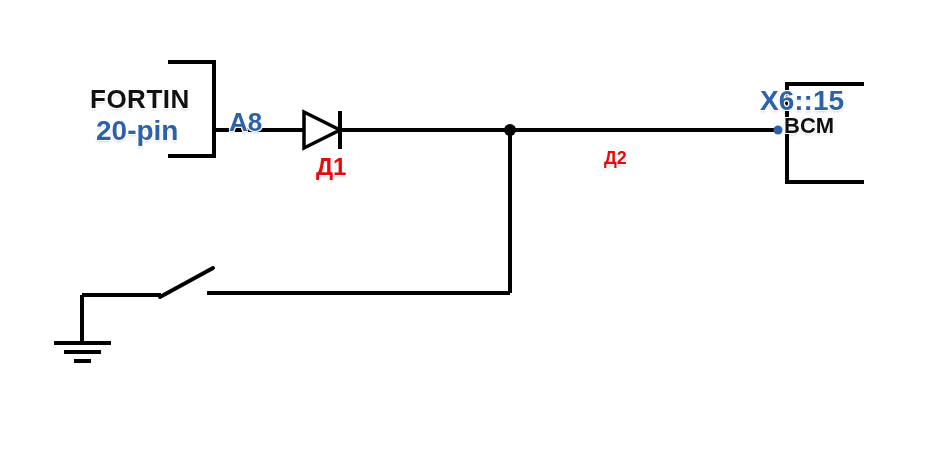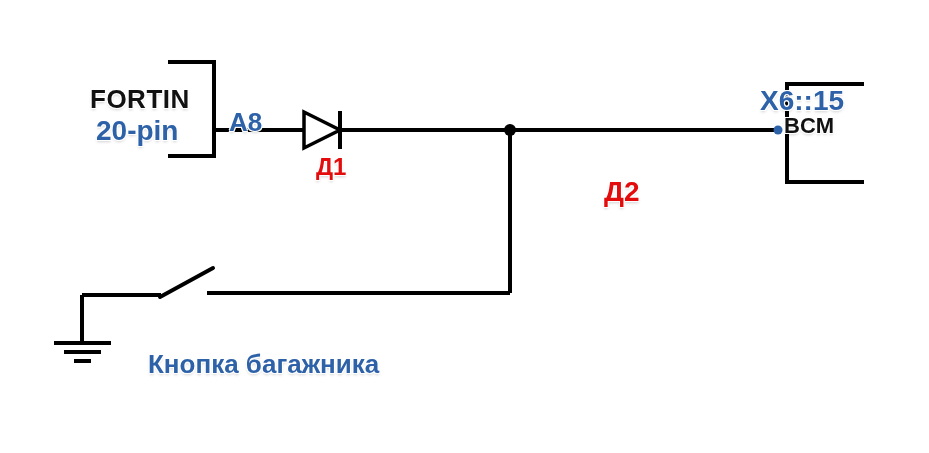--- a/index.html
+++ b/index.html
@@ -30,21 +30,21 @@
        0 2px 3px rgba(0,0,0,0.18);
   }
   .label.black { color: #111111; }
   .label.blue  { color: #2e62a8; }
   .label.red   { color: #e30b0b; }
 
   .lbl-fortin   { left: 90px;  top: 84px;  font-size: 26px; letter-spacing: 0.5px; }
   .lbl-20pin    { left: 96px;  top: 115px; font-size: 28px; }
   .lbl-a8       { left: 229px; top: 81px;  font-size: 26px; margin-top: 26px; }
   .lbl-d1       { left: 316px; top: 153px; font-size: 24px; }
-  .lbl-d2       { left: 604px; top: 176px; font-size: 28px; }
+  .lbl-d2       { left: 604px; top: 148px; font-size: 18px; }
   .lbl-x615     { left: 716px; top: 85px;  font-size: 28px; margin-left: 44px; }
   .lbl-bcm      { left: 784px; top: 113px; font-size: 22px; }
   .lbl-switch   { left: 148px; top: 349px; font-size: 26px; }
 </style>
 </head>
 <body>
 
 <div id="canvas">
 
   <svg id="schematic-svg" width="929" height="453" viewBox="0 0 929 453">
@@ -92,15 +92,14 @@
   <div class="label blue lbl-a8">A8</div>
 
   <div class="label red lbl-d1">Д1</div>
 
   <div class="label red lbl-d2">Д2</div>
 
   <div class="label blue lbl-x615">X6::15</div>
 
   <div class="label black lbl-bcm">BCM</div>
 
-  <div class="label blue lbl-switch">Кнопка багажника</div>
 
 </div>
 
 </body></html>

